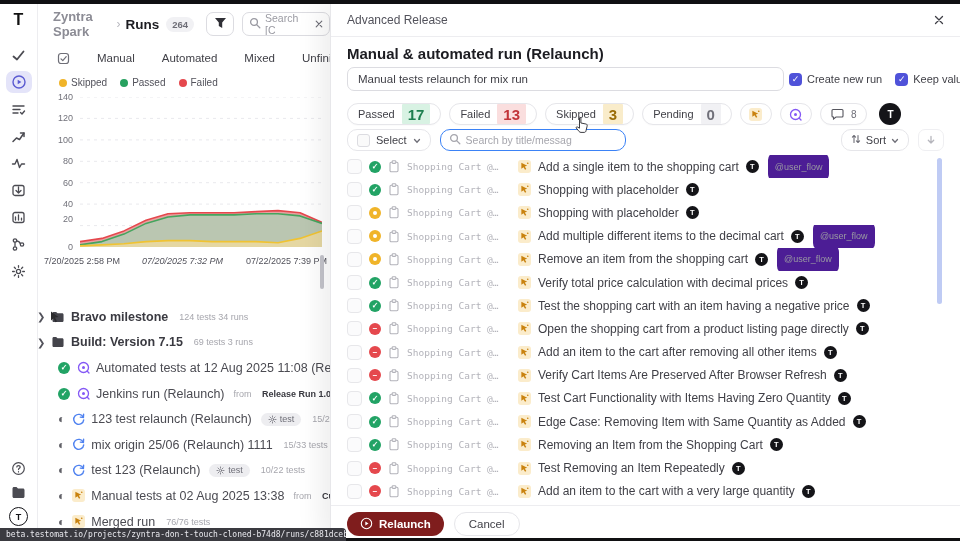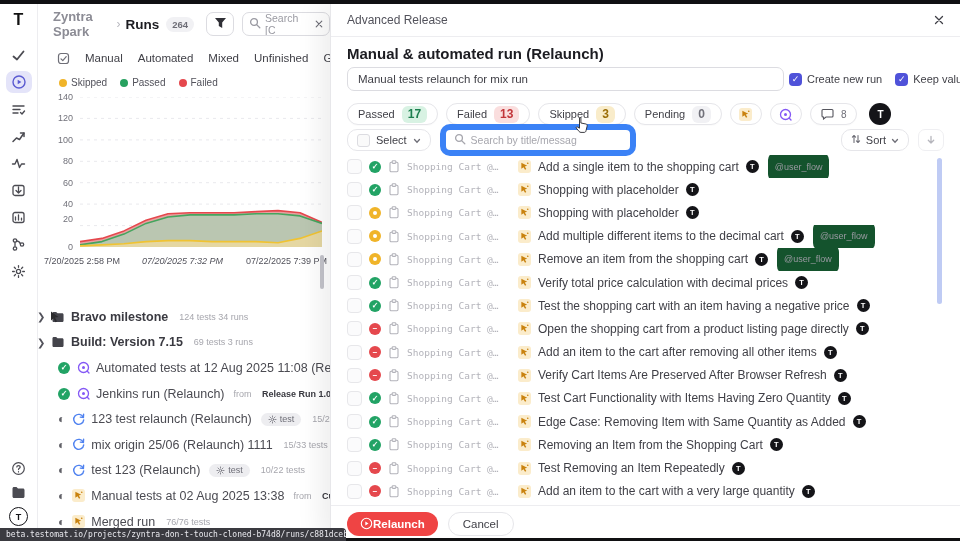--- a/index.html
+++ b/index.html
@@ -27,21 +27,21 @@
   .crumb-sep{color:#b8b8bf;margin:0 5px;font-size:12px;}
   .crumb-page{color:#1c1c21;font-weight:bold;font-size:13.5px;}
   .count-badge{background:#f1f1f4;color:#6e6e77;font-size:9.5px;font-weight:bold;border-radius:8px;padding:2px 6px;margin-left:7px;}
   .filter-btn{margin-left:12px;width:26px;height:22px;border:1px solid #dcdce1;border-radius:7px;background:#fff;
               display:flex;align-items:center;justify-content:center;color:#2f2f35;flex:none;}
   .search-pill{margin-left:8px;width:74px;height:22px;border:1px solid #dcdce1;border-radius:7px;background:#fff;
                display:flex;align-items:center;gap:4px;padding:0 6px;color:#9a9aa2;font-size:10.5px;flex:none;overflow:hidden;}
   .search-x{margin-left:auto;display:flex;align-items:center;}
   .tabs{position:absolute;top:45px;left:20px;right:0;height:18px;display:flex;align-items:center;gap:15px;
         font-size:11.5px;color:#3f3f46;white-space:nowrap;}
-  .tab{cursor:default;}
+  .tab{cursor:default;margin-left:12px;}
   .legend{position:absolute;top:73px;left:22px;display:flex;gap:13px;align-items:center;font-size:10px;color:#52525b;}
   .leg-item{display:flex;align-items:center;gap:4px;}
   .leg-dot{width:8px;height:8px;border-radius:50%;}
   .yticks{position:absolute;left:0;top:93px;width:38px;height:150px;}
   .ytick{position:absolute;right:2px;font-size:9px;color:#71717a;}
   #chart{position:absolute;left:43px;top:93px;}
   .xlabels{position:absolute;top:252px;left:43px;width:250px;height:12px;font-size:9px;color:#52525b;}
   .xlabel{position:absolute;white-space:nowrap;}
   .main-scroll{position:absolute;right:6px;top:251px;width:4px;height:34px;border-radius:2px;background:#c4c4cb;}
   .tree{position:absolute;top:300px;left:0;right:0;}
@@ -73,50 +73,50 @@
   .name-input{position:absolute;top:63px;left:16px;width:415px;height:22px;border:1px solid #dcdce1;border-radius:7px;
               font-size:11.5px;color:#3f3f46;padding:0 10px;background:#fff;font-family:"Liberation Sans",sans-serif;outline:none;}
   .options{position:absolute;top:63px;left:458px;height:24px;display:flex;align-items:center;gap:13px;
            font-size:11px;color:#3f3f46;white-space:nowrap;}
   .opt{display:flex;align-items:center;}
   .cb{width:13px;height:13px;border-radius:4px;background:#4f52d9;color:#fff;font-size:9px;
       display:flex;align-items:center;justify-content:center;margin-right:5px;flex:none;}
   .filter-row{position:absolute;top:99px;left:16px;display:flex;gap:8px;align-items:center;}
   .f-pill{height:20px;border:1px solid #e6e6ea;border-radius:11px;background:#fff;display:flex;align-items:center;
           gap:7px;padding:0 10px;font-size:11px;color:#3f3f46;box-shadow:0 1px 1px rgba(0,0,0,.02);}
-  .f-badge{font-size:12px;font-weight:bold;border-radius:6px;padding:1.5px 6px;}
+  .f-badge{font-size:15px;font-weight:bold;border-radius:1px;padding:1.5px 6px;}
   .v-green{background:#d8f2e3;color:#1d7f4f;} .v-red{background:#fadede;color:#c23439;}
   .v-amber{background:#f9ecca;color:#9a6d07;} .v-gray{background:#f1f1f4;color:#71717a;}
   .icon-pill{width:30px;height:20px;border:1px solid #e6e6ea;border-radius:11px;background:#fff;
              display:flex;align-items:center;justify-content:center;}
   .avatar-lg{width:22px;height:22px;border-radius:50%;background:#141418;color:#fff;font-weight:bold;font-size:10px;
              display:flex;align-items:center;justify-content:center;margin-left:4px;flex:none;}
   .toolbar{position:absolute;top:126px;left:16px;right:16px;height:20px;display:flex;align-items:center;gap:9px;}
   .select-pill{height:20px;border:1px solid #e6e6ea;border-radius:10px;background:#fff;display:flex;align-items:center;
                gap:6px;padding:0 9px;font-size:11px;color:#3f3f46;}
   .select-cb{width:11px;height:11px;border:1px solid #dcdce1;border-radius:3px;background:#fafafa;}
-  .search2{height:20px;width:168px;border:6px solid #3b82f6;border-radius:10px;background:#fff;display:flex;
+  .search2{height:20px;width:168px;border:1px solid #3b82f6;border-radius:10px;background:#fff;display:flex;
            align-items:center;gap:5px;padding:0 8px;font-size:10.5px;color:#a6a6ad;overflow:hidden;white-space:nowrap;}
   .spacer{flex:1;}
   .sort-pill{height:20px;border:1px solid #e6e6ea;border-radius:10px;background:#fff;display:flex;align-items:center;
              gap:5px;padding:0 9px;font-size:11px;color:#3f3f46;}
   .down-btn{width:24px;height:20px;border:1px solid #efeff2;border-radius:7px;background:#fff;display:flex;
             align-items:center;justify-content:center;}
   .test-list{position:absolute;top:151px;left:16px;right:22px;}
   .t-row{height:23.2px;display:flex;align-items:center;gap:7px;white-space:nowrap;overflow:hidden;}
   .t-cb{width:13px;height:13px;border:1px solid #e7e7ea;border-radius:4px;background:#fbfbfc;flex:none;}
   .t-group{font-family:"DejaVu Sans Mono",monospace;font-size:9.5px;color:#b3b3ba;width:104px;flex:none;overflow:hidden;}
   .t-title{font-size:12px;color:#3f3f46;}
   .t-avatar{width:13px;height:13px;border-radius:50%;background:#141418;color:#fff;font-size:7.5px;font-weight:bold;
             display:flex;align-items:center;justify-content:center;flex:none;}
-  .t-tag{background:#14532d;color:#9a9aa2;font-size:9px;border-radius:8px;padding:10px 7px;margin-left:2px;}
+  .t-tag{background:#4c1d95;color:#9a9aa2;font-size:9px;border-radius:8px;padding:10px 7px;margin-left:2px;}
   .footer-divider{position:absolute;left:0;right:0;top:501px;height:1px;background:#ededf0;}
   .footer{position:absolute;top:508px;left:16px;display:flex;gap:10px;align-items:center;}
-  .btn-relaunch{height:24px;background:#ef4444;color:#fff;border:none;border-radius:12px;display:flex;align-items:center;
-                padding:0 13px;font-size:11.5px;font-weight:600;font-family:"Liberation Sans",sans-serif;}
+  .btn-relaunch{height:24px;background:#7f1d1d;color:#fff;border:none;border-radius:12px;display:flex;align-items:center;
+                gap:6px;padding:0 13px;font-size:11.5px;font-weight:600;font-family:"Liberation Sans",sans-serif;}
   .btn-cancel{height:24px;border:1px solid #e6e6ea;border-radius:12px;background:#fff;color:#3f3f46;
               padding:0 14px;font-size:11.5px;display:flex;align-items:center;font-family:"Liberation Sans",sans-serif;}
   .modal-scroll{position:absolute;right:18px;top:154px;width:5px;height:146px;background:#bfcbf4;border-radius:3px;}
   .cursor-hand{position:absolute;left:244px;top:113px;z-index:40;}
   .cursor-pointer-artifact{position:absolute;left:13px;top:305px;z-index:40;}
 </style>
 </head>
 <body>
 
 <div class="strip-top"></div>

